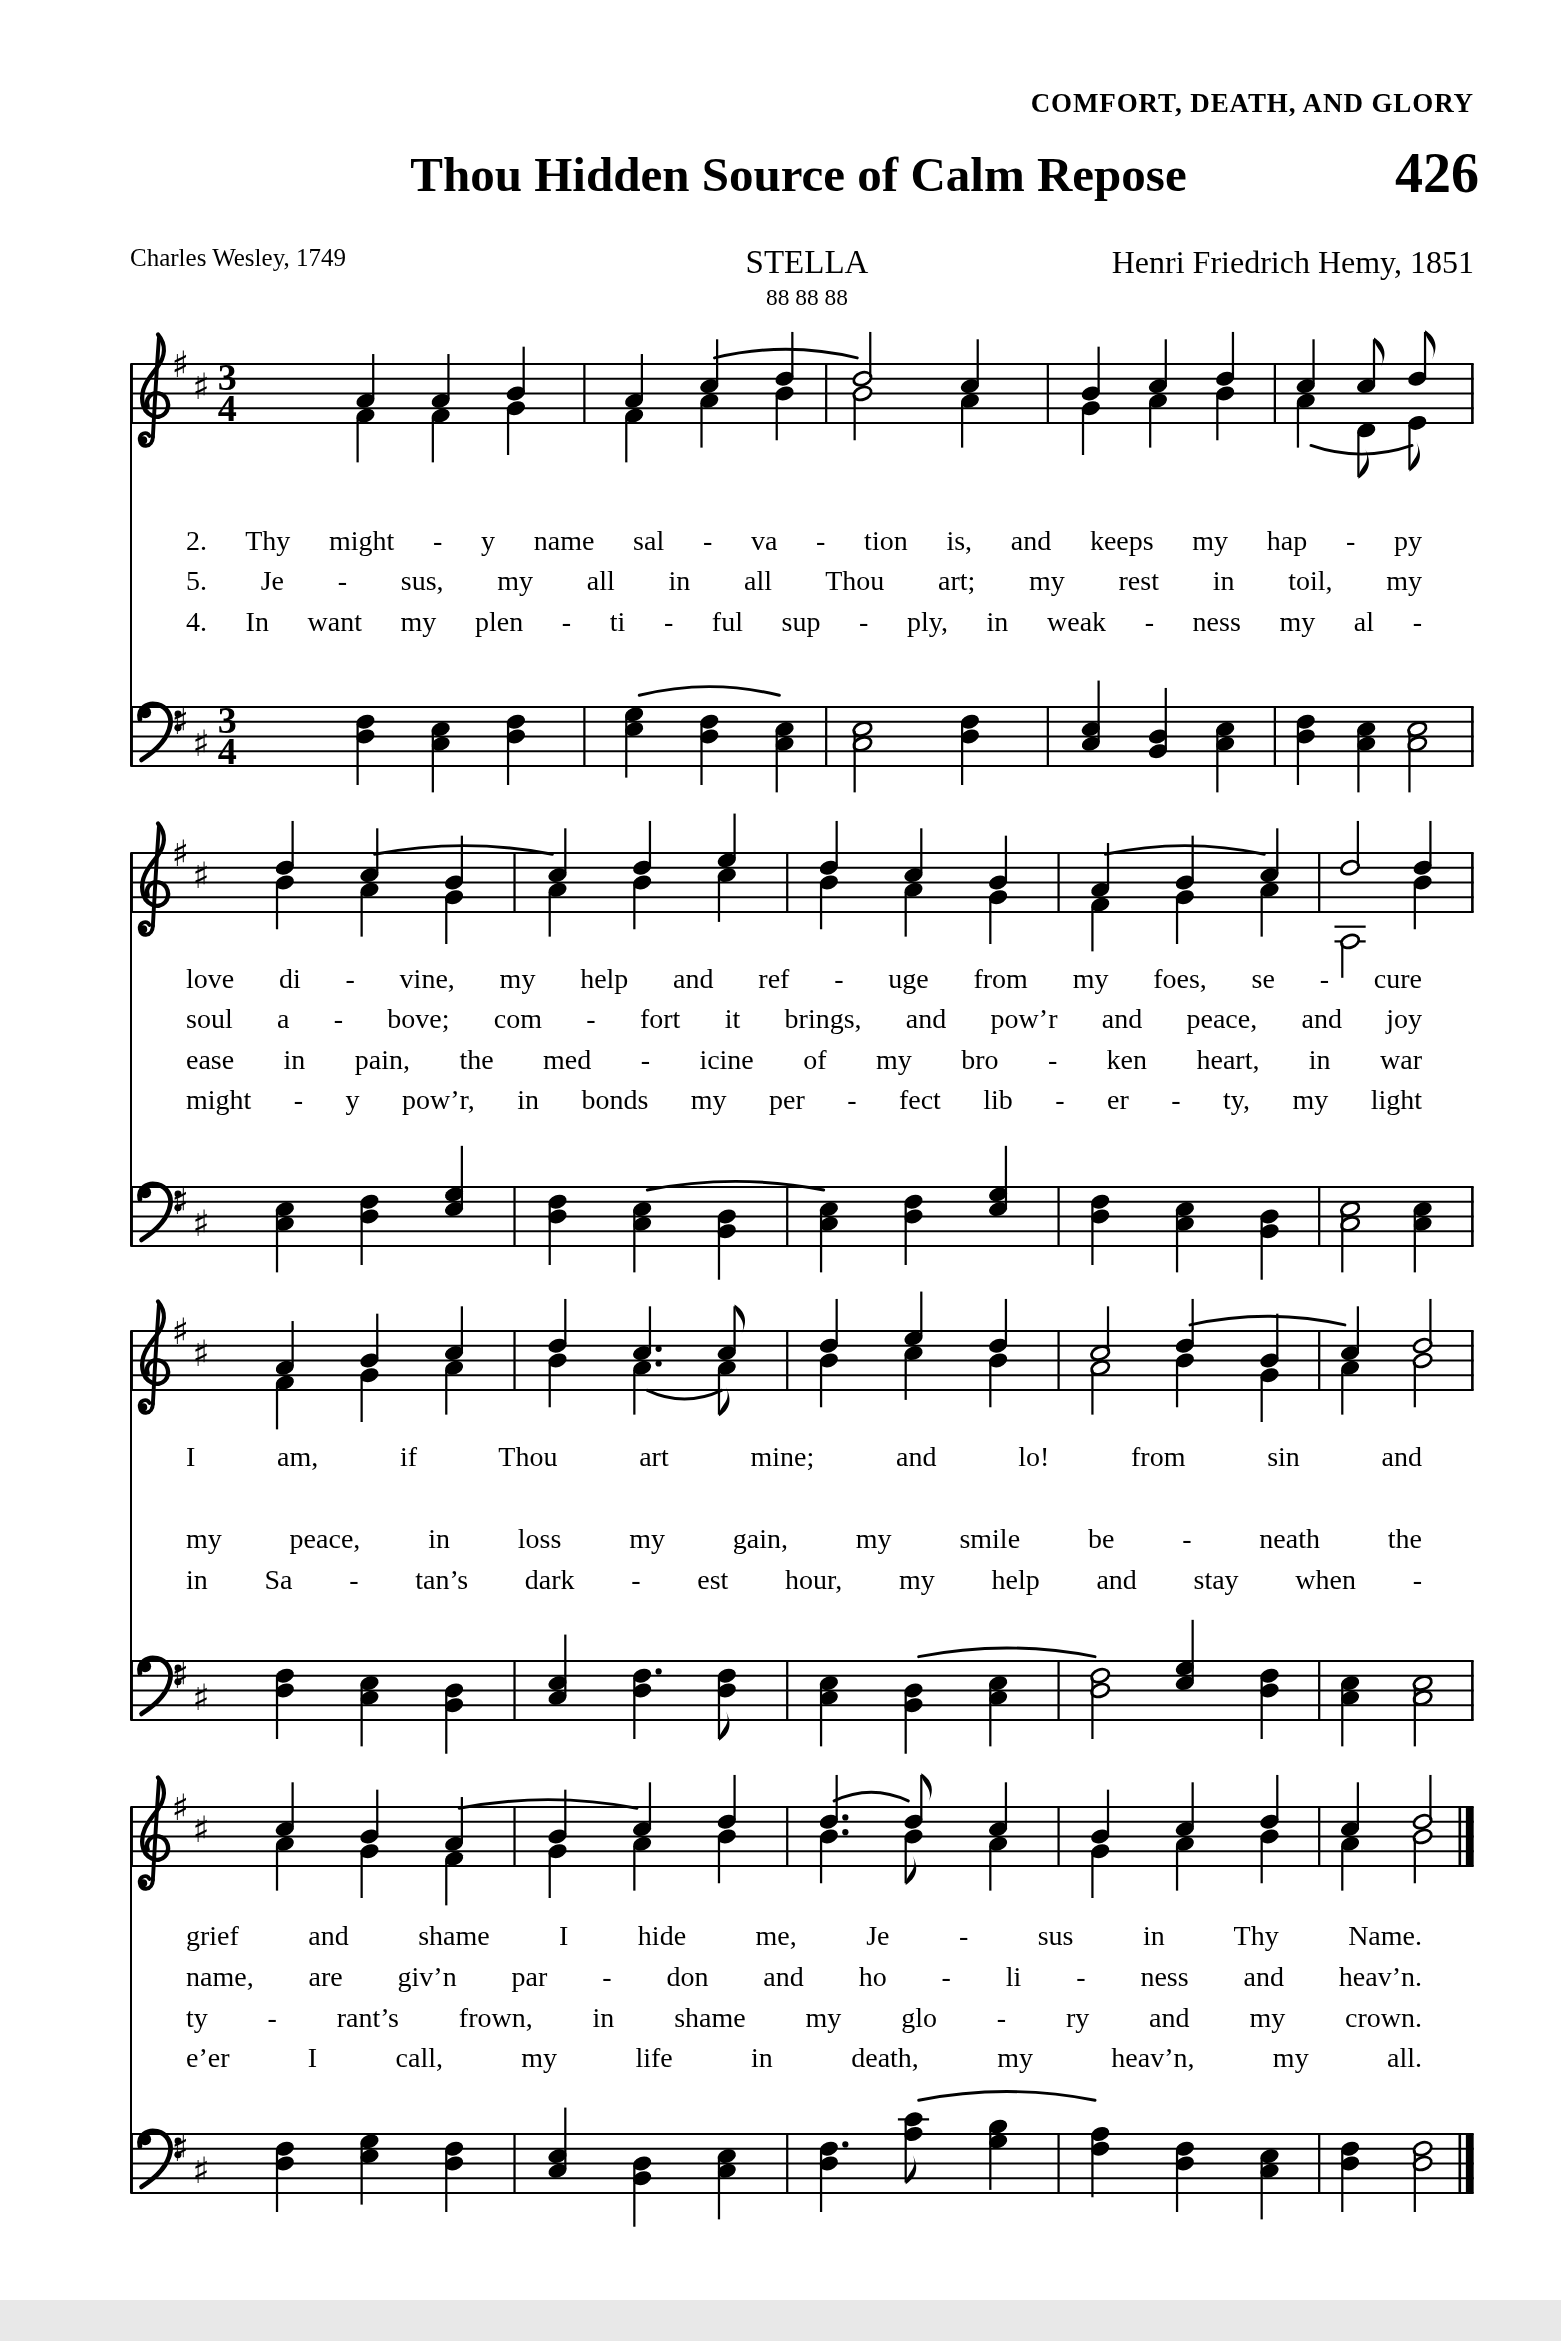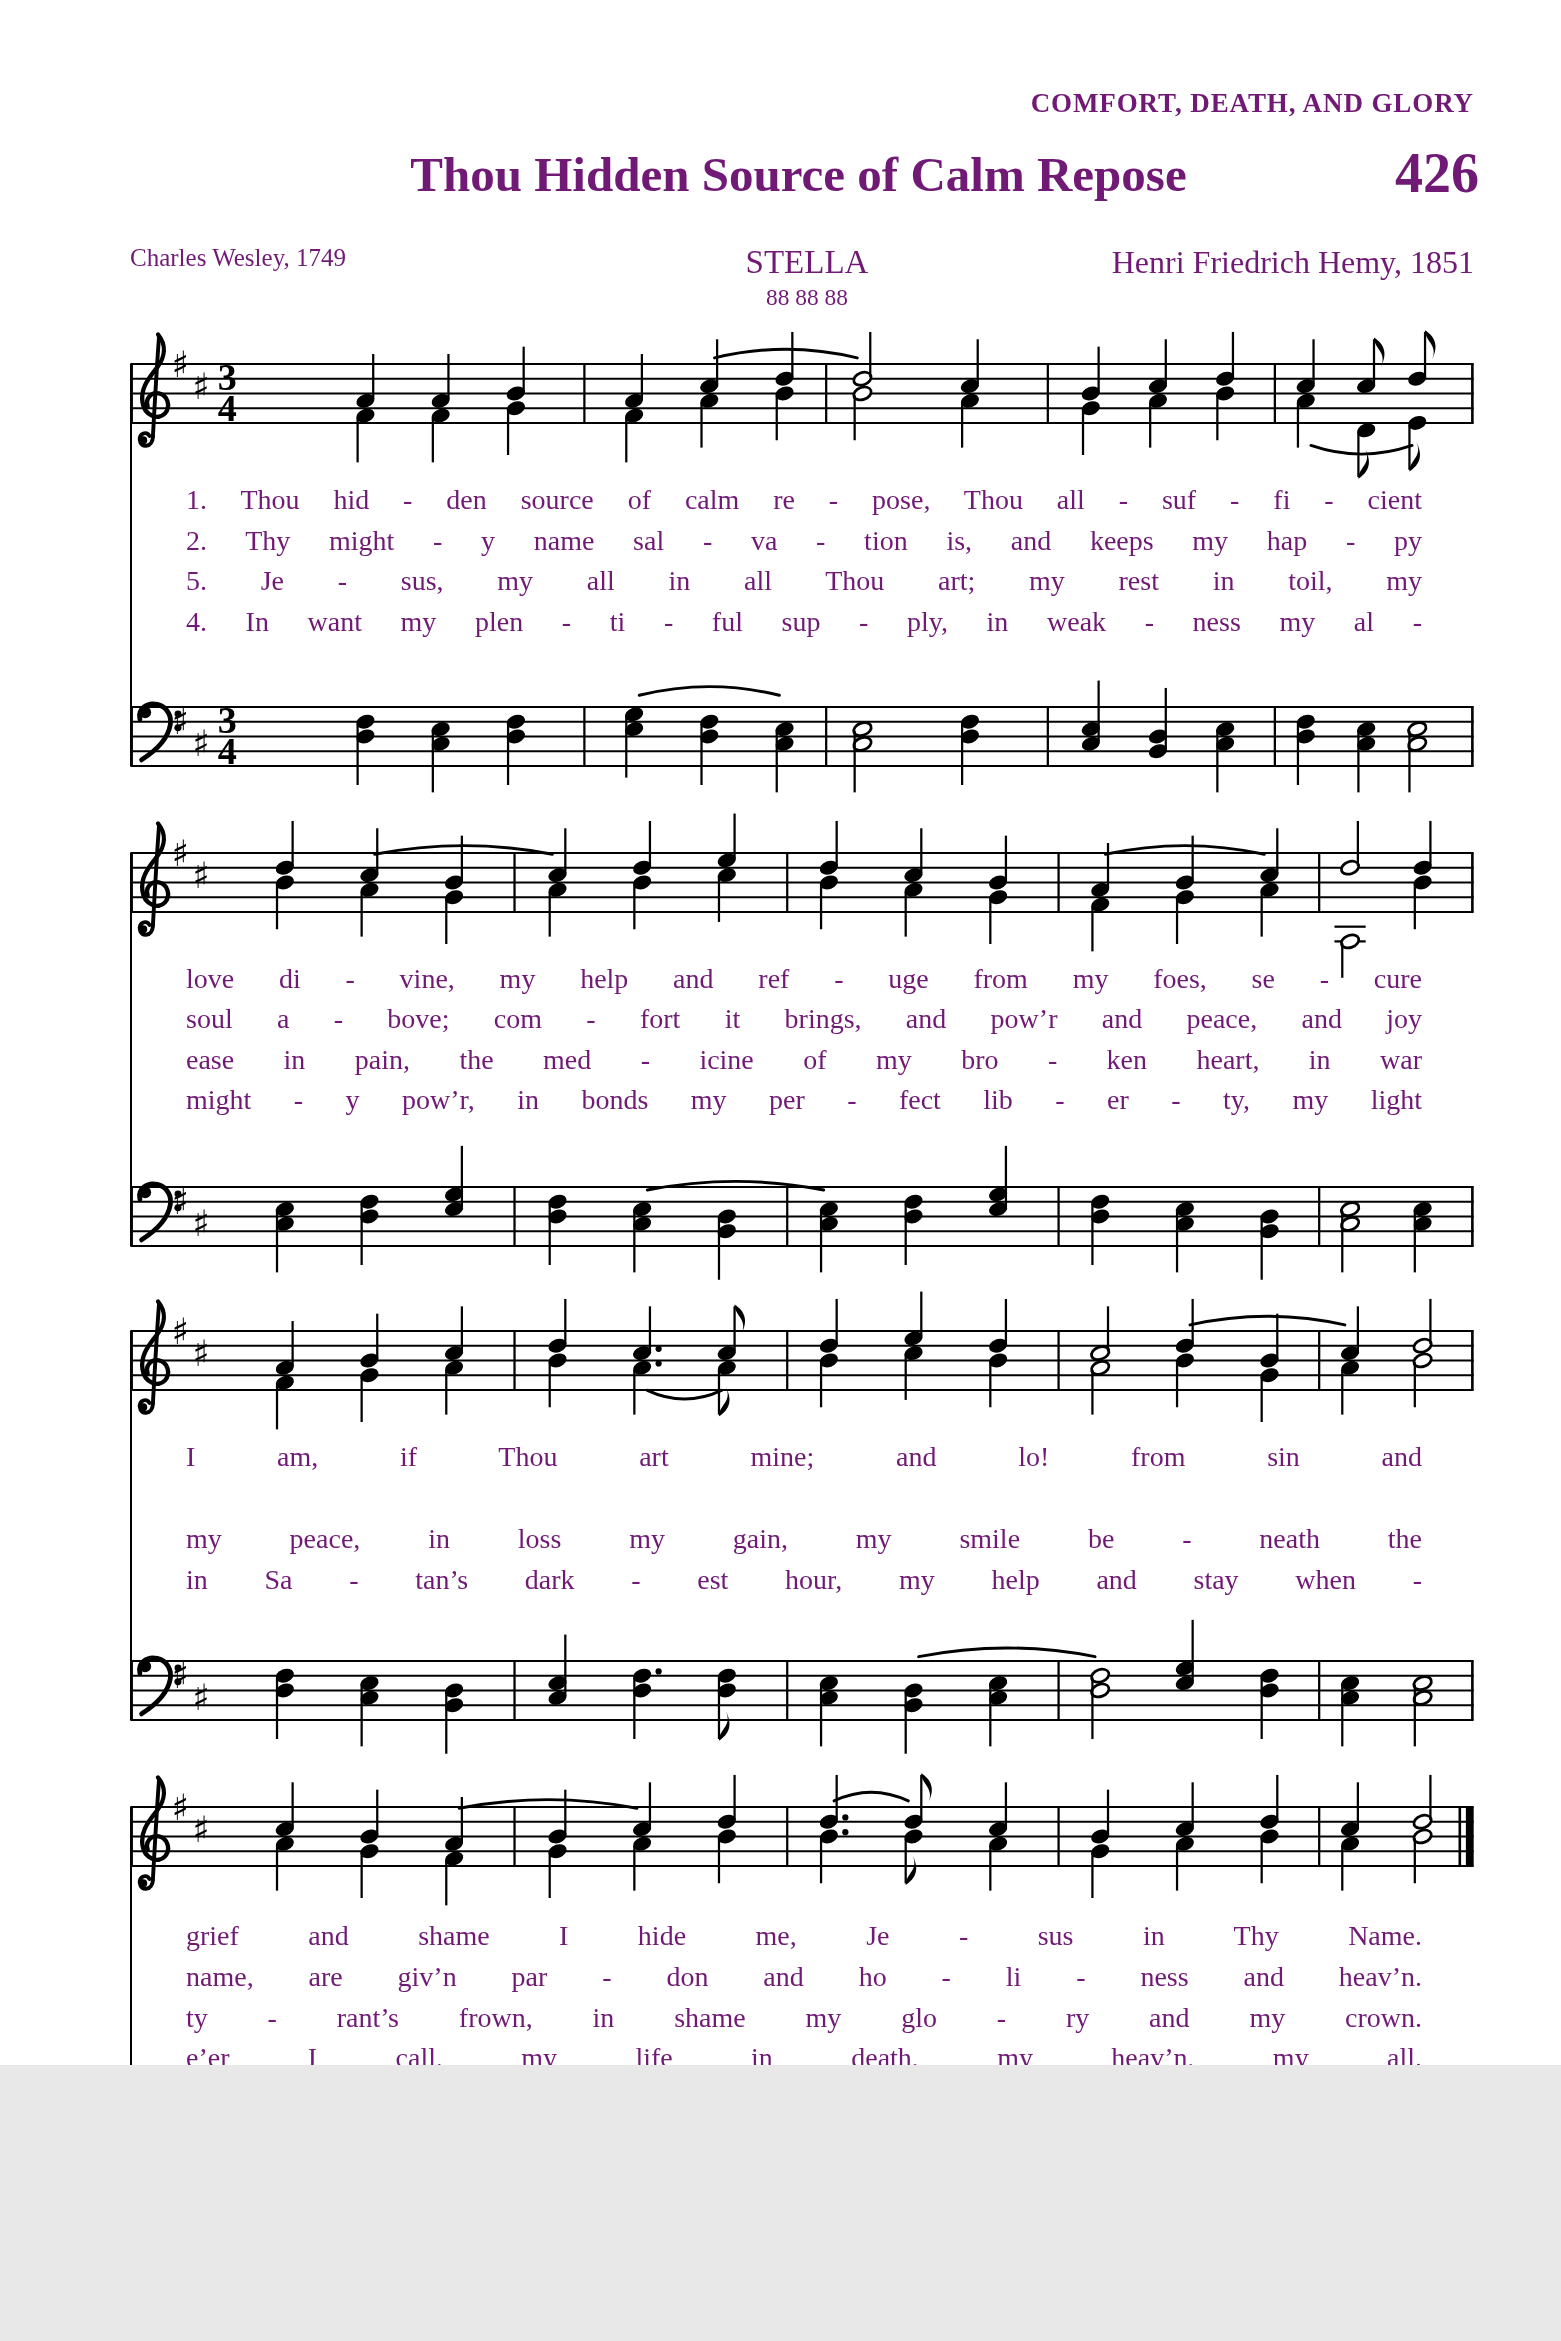--- a/index.html
+++ b/index.html
@@ -1,17 +1,17 @@
 <!DOCTYPE html>
 <html style="font-size:14px"><head>
 <meta charset="utf-8">
 <style>
   html,body{margin:0;padding:0;background:#e8e8e8;}
-  .page{position:relative;width:1561px;height:2065px;background:#ffffff;
-        font-family:"Liberation Serif", serif;color:#701a75;overflow:hidden;}
+  .page{position:relative;width:1561px;height:2300px;background:#ffffff;
+        font-family:"Liberation Serif", serif;color:#000000;overflow:hidden;}
   .cat{position:absolute;top:88px;right:87px;font-size:27px;font-weight:bold;letter-spacing:0.9px;}
   .title{position:absolute;top:146px;left:252px;width:1093px;text-align:center;
          font-size:49px;font-weight:600;white-space:nowrap;}
   .num{position:absolute;top:141px;left:1340px;width:139px;text-align:right;
        font-size:56px;font-weight:bold;}
   .author{position:absolute;top:244px;left:130px;font-size:25px;}
   .tune{position:absolute;top:244px;left:703px;width:208px;text-align:center;font-size:33px;}
   .composer{position:absolute;top:244px;right:87px;font-size:32px;}
   .meter{position:absolute;top:284px;left:703px;width:208px;text-align:center;font-size:23.4px;}
   .verse{position:absolute;left:186px;width:1236px;font-size:28px;line-height:1;
@@ -190,21 +190,20 @@
         <line x1="1347.25" y1="79" x2="1347.25" y2="150" stroke="#000" stroke-width="2.6"></line>
         <ellipse cx="1426" cy="85.5" rx="10.8" ry="7.6" transform="rotate(-20 1426 85.5)" fill="#000" stroke="#000" stroke-width="0"></ellipse>
         <ellipse cx="1426" cy="102.5" rx="10.8" ry="7.6" transform="rotate(-20 1426 102.5)" fill="#000" stroke="#000" stroke-width="0"></ellipse>
         <line x1="1417" y1="87.5" x2="1417" y2="158.5" stroke="#000" stroke-width="2.6"></line>
         <ellipse cx="1484.8999999999999" cy="85.5" rx="10.4" ry="7" transform="rotate(-20 1484.8999999999999 85.5)" fill="#fff" stroke="#000" stroke-width="3.2"></ellipse>
         <ellipse cx="1484.8999999999999" cy="102.5" rx="10.4" ry="7" transform="rotate(-20 1484.8999999999999 102.5)" fill="#fff" stroke="#000" stroke-width="3.2"></ellipse>
         <line x1="1475.8999999999999" y1="87.5" x2="1475.8999999999999" y2="158.5" stroke="#000" stroke-width="2.6"></line>
         <path d="M587.25,46.5 Q668.05,26.5 748.85,46.5" fill="none" stroke="#000" stroke-width="3.4" stroke-linecap="round"></path>
       </g>
     </svg>
-    <div class="verse" style="top: 486px;">1. Thou hid - den source of calm re - pose, Thou all - suf - fi - cient</div>
     <div class="verse" style="top: 527px;">2. Thy might - y name sal - va - tion is, and keeps my hap - py</div>
     <div class="verse" style="top: 567px;">5. Je - sus, my all in all Thou art; my rest in toil, my</div>
     <div class="verse" style="top: 608px;">4. In want my plen - ti - ful sup - ply, in weak - ness my al -</div>
     <div class="connector" style="left: 130px; top: 853px; height: 393px;"></div>
     <svg class="staff-svg" width="1344" height="208" viewBox="0 0 1550 240" style="left: 130px; top: 801px;">
       <line x1="0" y1="60" x2="1550" y2="60" stroke="#000" stroke-width="2.3"></line>
       <line x1="0" y1="77" x2="1550" y2="77" stroke="#000" stroke-width="2.3"></line>
       <line x1="0" y1="94" x2="1550" y2="94" stroke="#000" stroke-width="2.3"></line>
       <line x1="0" y1="111" x2="1550" y2="111" stroke="#000" stroke-width="2.3"></line>
       <line x1="0" y1="128" x2="1550" y2="128" stroke="#000" stroke-width="2.3"></line>

